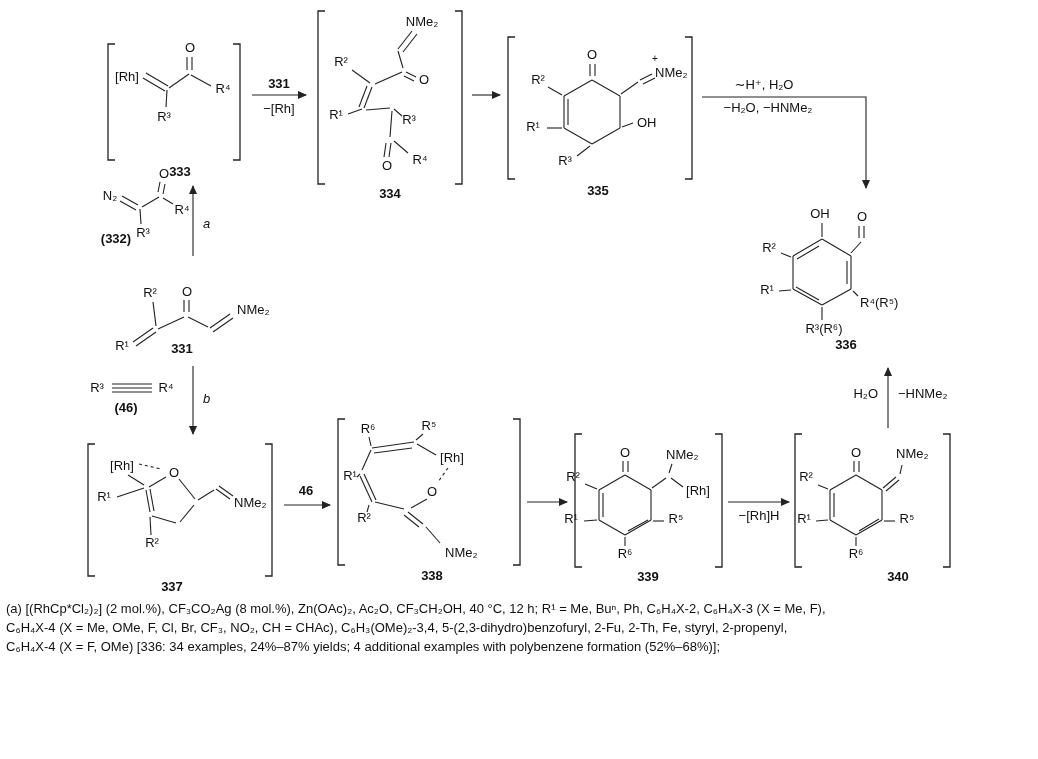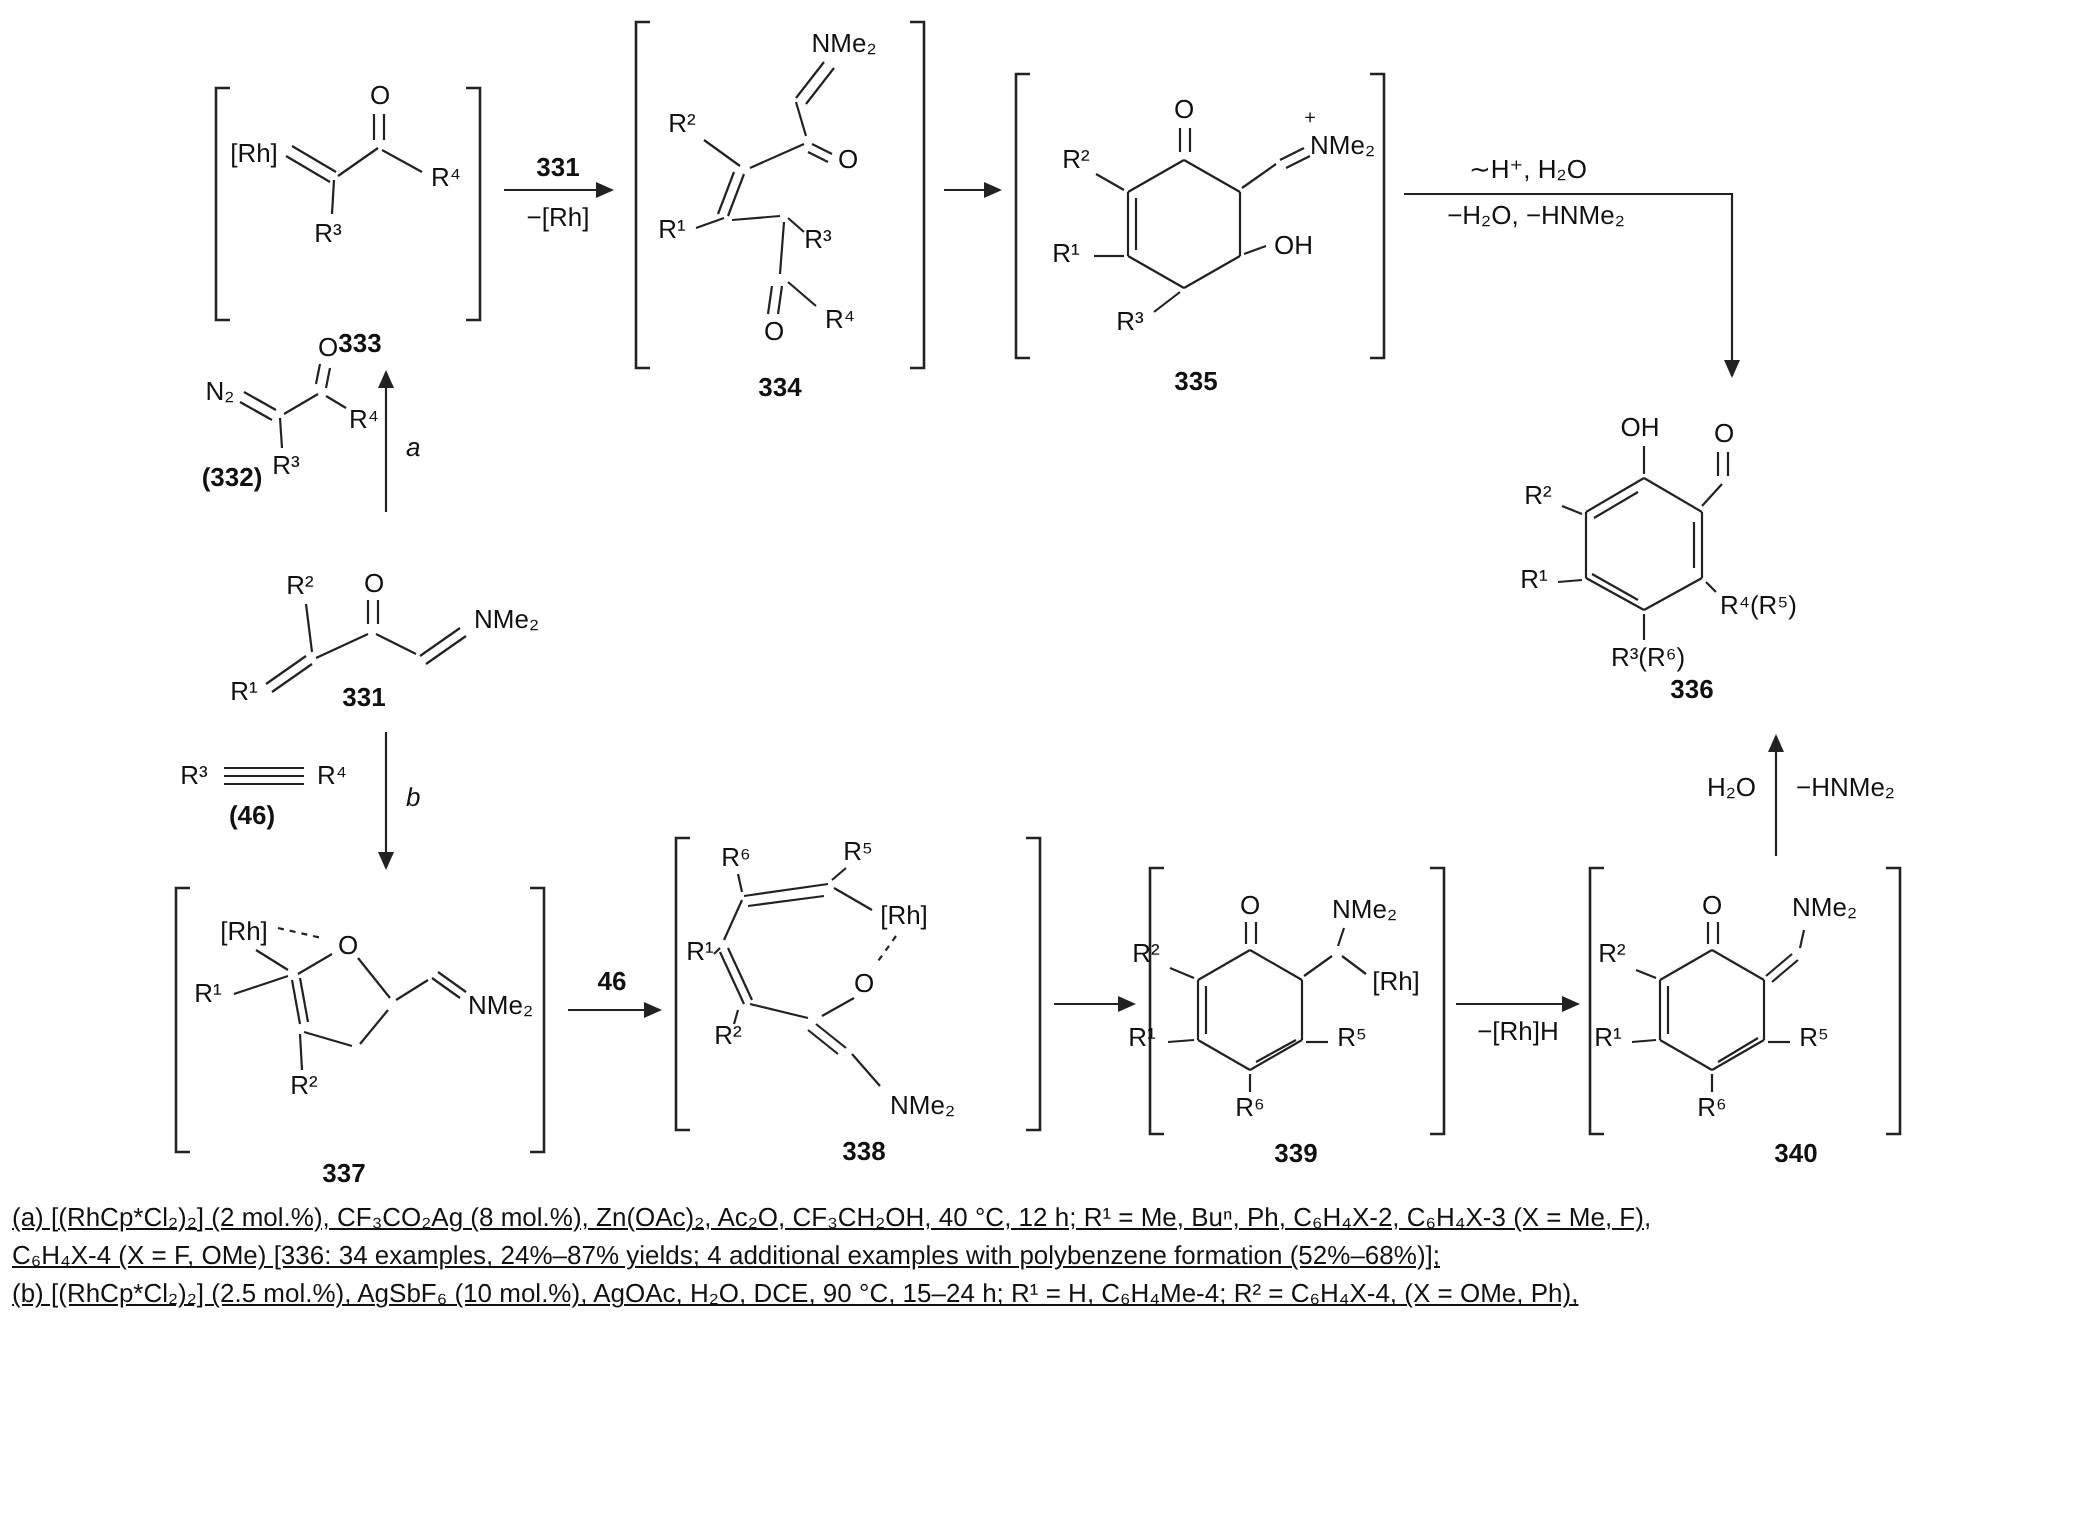--- a/index.html
+++ b/index.html
@@ -9,21 +9,21 @@
   svg text{font-family:"Liberation Sans","DejaVu Sans",sans-serif;font-size:13px;fill:#111;text-anchor:middle;}
   svg text.num{font-weight:700;}
   svg text.as{text-anchor:start;}
   svg text.ae{text-anchor:end;}
   svg text.it{font-style:italic;}
   svg text.sm{font-size:10px;}
   svg line, svg polyline{stroke:#222;stroke-width:1.1;fill:none;}
   svg line.dash{stroke-dasharray:3 3;}
   path.br{stroke:#222;stroke-width:1.3;fill:none;}
   .cond{position:absolute;left:6px;top:599px;width:1030px;font-size:13px;line-height:19.2px;
-        white-space:nowrap;color:#111;text-decoration:underline;}
+        white-space:nowrap;color:#111;}
 </style>
 </head>
 <body>
 
 <div id="canvas">
 <svg id="scheme" width="1038" height="598" viewBox="0 0 1038 598">
   <defs>
     <marker id="ah" markerWidth="11" markerHeight="9" refX="8" refY="4" orient="auto" markerUnits="userSpaceOnUse">
       <path d="M0,0 L9,4 L0,8 z" fill="#222" stroke="none"></path>
     </marker>
@@ -346,16 +346,16 @@
 
   <g>
     <line x1="888" y1="428" x2="888" y2="368" marker-end="url(#ah)"></line>
     <text x="878" y="398" class="ae">H₂O</text>
     <text x="898" y="398" class="as">−HNMe₂</text>
   </g>
 </svg>
 
 <div class="cond">
   <div>(a) [(RhCp*Cl₂)₂] (2 mol.%), CF₃CO₂Ag (8 mol.%), Zn(OAc)₂, Ac₂O, CF₃CH₂OH, 40 °C, 12 h; R¹ = Me, Buⁿ, Ph, C₆H₄X-2, C₆H₄X-3 (X = Me, F),</div>
+  <div>C₆H₄X-4 (X = Me, OMe, F, Cl, Br, CF₃, NO₂, CH = CHAc), C₆H₃(OMe)₂-3,4, 5-(2,3-dihydro)benzofuryl, 2-Fu, 2-Th, Fe, styryl, 2-propenyl,</div>
   <div>C₆H₄X-4 (X = F, OMe) [336: 34 examples, 24%–87% yields; 4 additional examples with polybenzene formation (52%–68%)];</div>
-  <div>(b) [(RhCp*Cl₂)₂] (2.5 mol.%), AgSbF₆ (10 mol.%), AgOAc, H₂O, DCE, 90 °C, 15–24 h; R¹ = H, C₆H₄Me-4; R² = C₆H₄X-4, (X = OMe, Ph),</div>
 </div>
 </div>
 
 </body></html>

